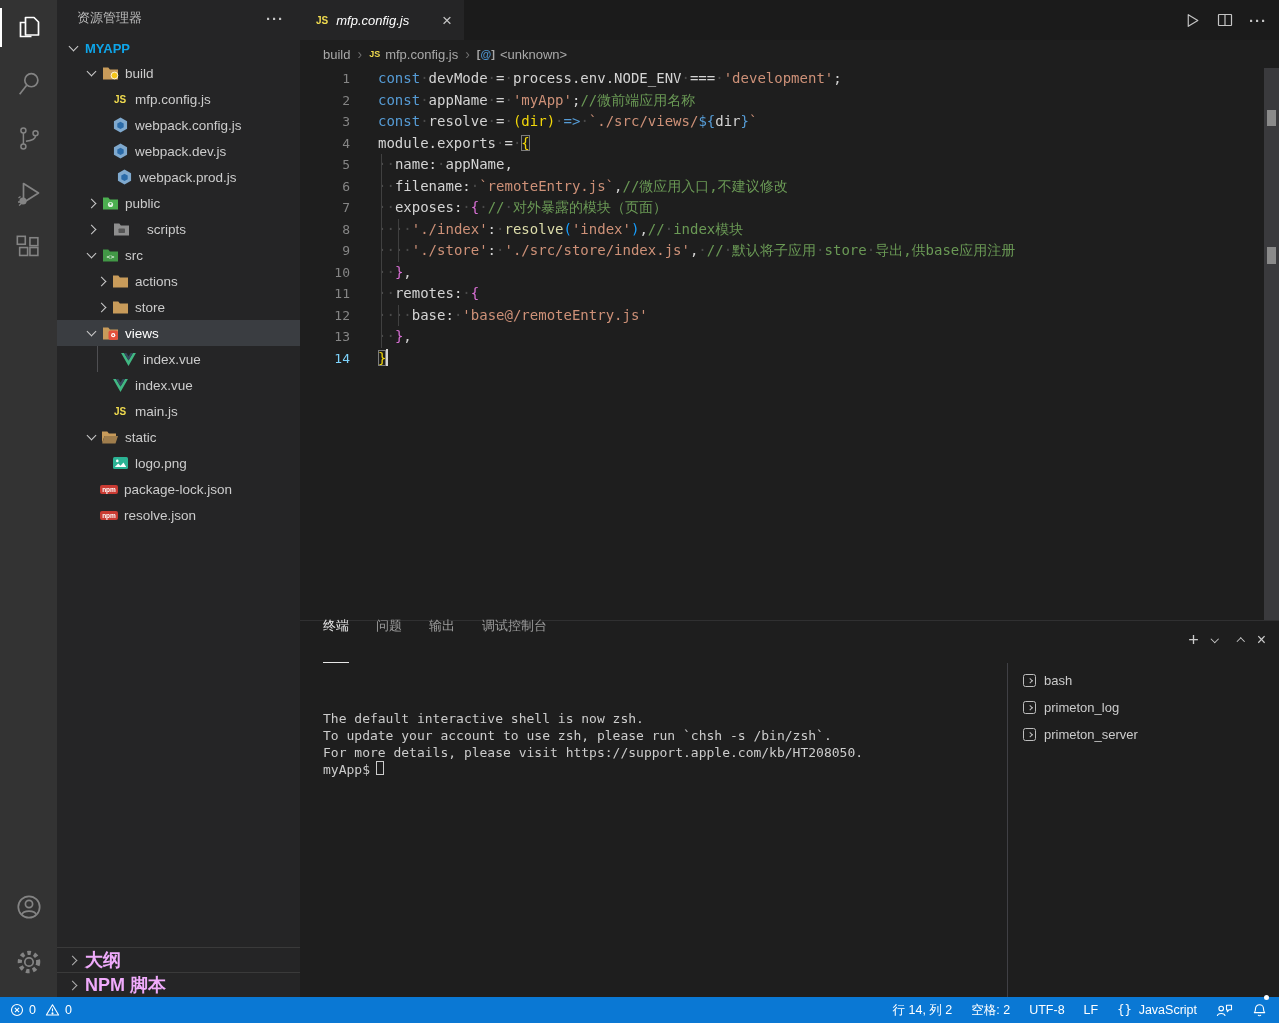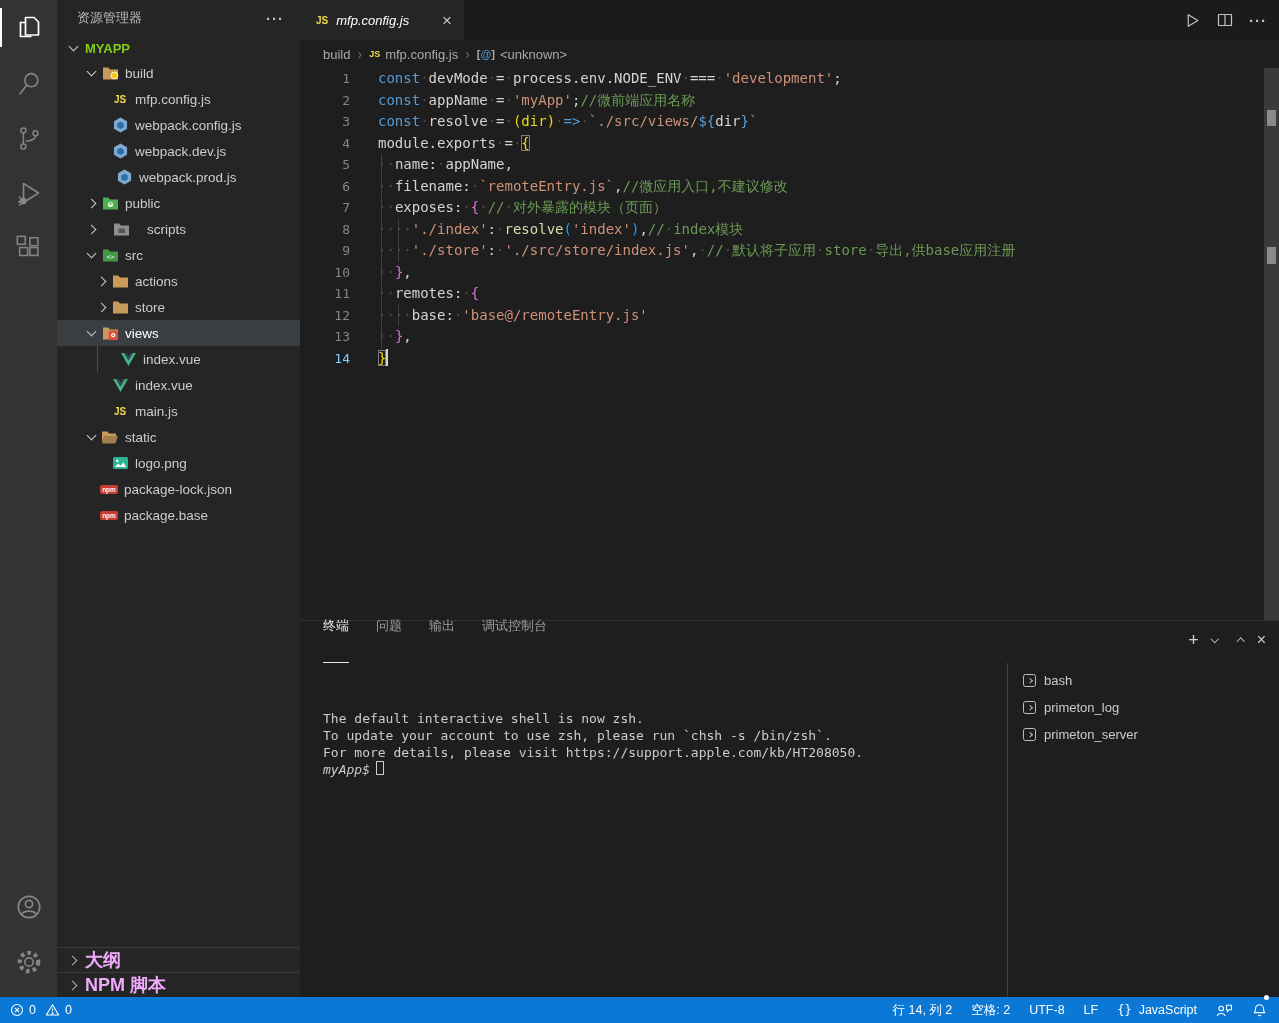--- a/index.html
+++ b/index.html
@@ -15,21 +15,21 @@
   .ab-item.active::before { content:''; position:absolute; left:0; top:8px; bottom:8px; width:2px; background:#ffffff; }
   .ab-bottom { margin-top:auto; margin-bottom:8px; }
   .ab-item svg { display:block; }
 
   
   .sidebar { width:243px; background:#252526; flex:none; display:flex; flex-direction:column; position:relative; }
   .sidebar-header { height:36px; display:flex; align-items:center; justify-content:space-between;
                     padding:0 16px 0 20px; color:#bbbbbb; font-size:13px; flex:none; }
   .more-dots { color:#c5c5c5; font-size:15px; letter-spacing:1px; font-weight:bold; cursor:pointer; }
   .root-row { height:24px; display:flex; align-items:center; padding-left:6px; cursor:pointer; flex:none; }
-  .root-label { font-weight:bold; color:#84cc16; font-size:13px; margin-left:2px; }
+  .root-label { font-weight:bold; color:#0ea5e9; font-size:13px; margin-left:2px; }
   .tree { flex:none; }
   .tree-row { height:26px; display:flex; align-items:center; font-size:13.5px; color:#cccccc;
               cursor:pointer; position:relative; white-space:nowrap; }
   .tree-row.selected { background:#3a3d41; color:#ffffff; }
   .chev { width:7px; height:7px; border-right:1.4px solid #cccccc; border-bottom:1.4px solid #cccccc;
           display:inline-block; flex:none; }
   .chev.down { transform:rotate(45deg); margin-top:-3px; }
   .chev.right { transform:rotate(-45deg); }
   .chev-slot { width:20px; display:flex; align-items:center; justify-content:center; flex:none; }
   .ticon { width:18px; height:16px; display:flex; align-items:center; justify-content:center;
@@ -84,21 +84,21 @@
           border-bottom:1px solid transparent; }
   .ptab.active { color:#e7e7e7; border-bottom:1px solid #e7e7e7; }
   .panel-actions { position:absolute; right:13px; top:10px; display:flex; align-items:center; gap:13px; color:#cccccc; }
   .pa-icon { cursor:pointer; display:flex; align-items:center; justify-content:center; }
   .pa-plus { font-size:18px; font-weight:normal; line-height:1; }
   .pa-x { font-size:16px; line-height:1; }
   .chev.small { width:5.5px; height:5.5px; border-color:#cccccc; }
   .panel-body { flex:1; display:flex; min-height:0; }
   .terminal { width:707px; padding:47px 0 0 23px; font-family:"DejaVu Sans Mono","Liberation Mono",monospace;
               font-size:13px; line-height:17px; color:#cccccc; }
-  .term-prompt-row { display:flex; align-items:flex-start;font-style:italic; }
+  .term-prompt-row { display:flex; align-items:flex-start; }
   .term-cursor { display:inline-block; width:8px; height:14px; border:1px solid #cccccc; margin-left:6px; }
   .term-list { flex:1; border-left:1px solid #404045; padding-top:4px; }
   .term-item { height:27px; display:flex; align-items:center; padding-left:15px; gap:8px;
                color:#cccccc; font-size:13px; cursor:pointer; }
   .term-icon { width:13px; height:13px; border:1.2px solid #bdbdbd; border-radius:2.5px; flex:none;
                display:flex; align-items:center; justify-content:center; }
   .term-icon .chev { width:3.5px; height:3.5px; border-width:1.2px; border-color:#bdbdbd; }
 
   
   .statusbar { height:26px; background:var(--statusbar); color:#ffffff; display:flex; align-items:center;
@@ -347,21 +347,21 @@
         <div class="tree-row" style="padding-left: 43px;">
           <span class="ticon">
             <span class="npm-badge">npm</span>
           </span>
           <span>package-lock.json</span>
         </div>
         <div class="tree-row" style="padding-left: 43px;">
           <span class="ticon">
             <span class="npm-badge">npm</span>
           </span>
-          <span>package.base</span>
+          <span>resolve.json</span>
         </div>
       </div>
     <div class="sidebar-bottom" id="sidebar-bottom">
         <div class="bottom-section">
           <span class="chev right"></span>
           <span>大纲</span>
         </div>
         <div class="bottom-section">
           <span class="chev right"></span>
           <span>NPM 脚本</span>

